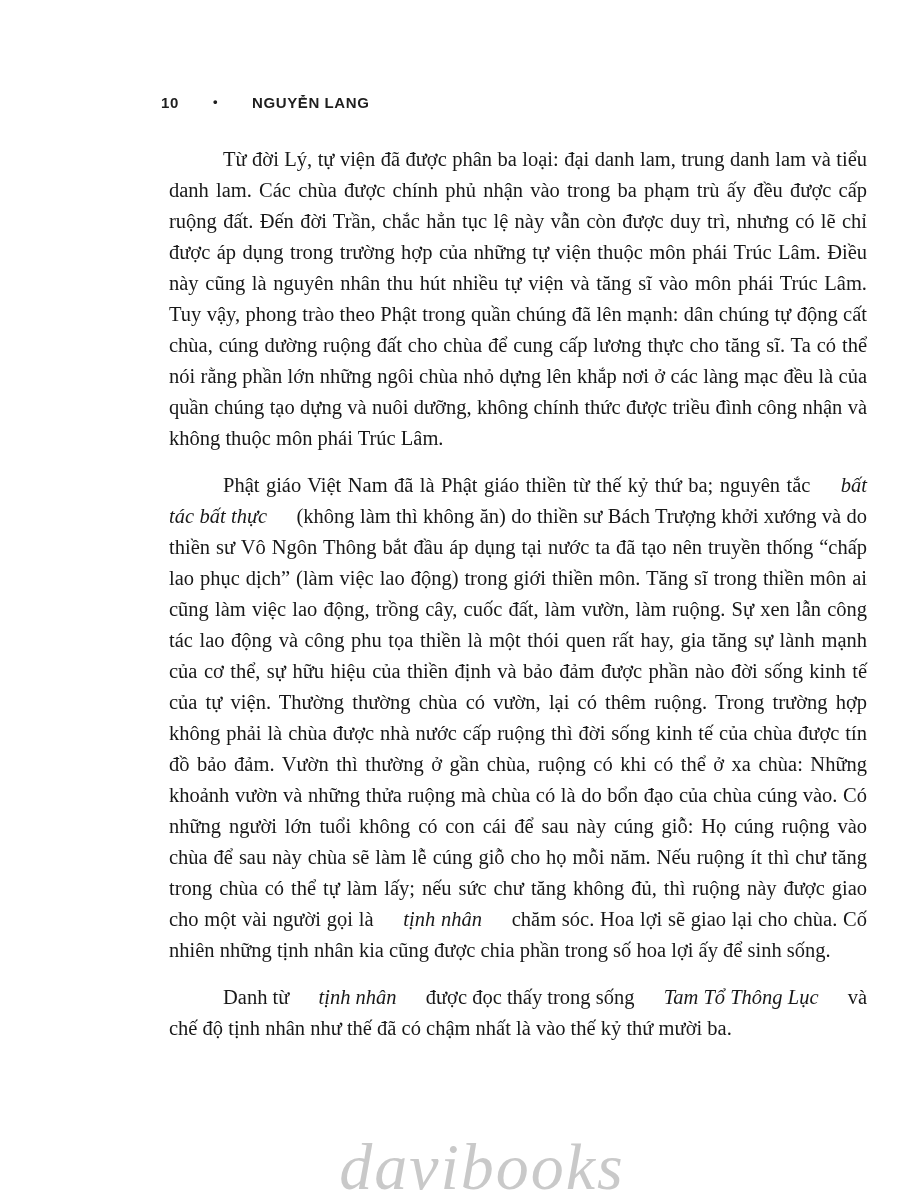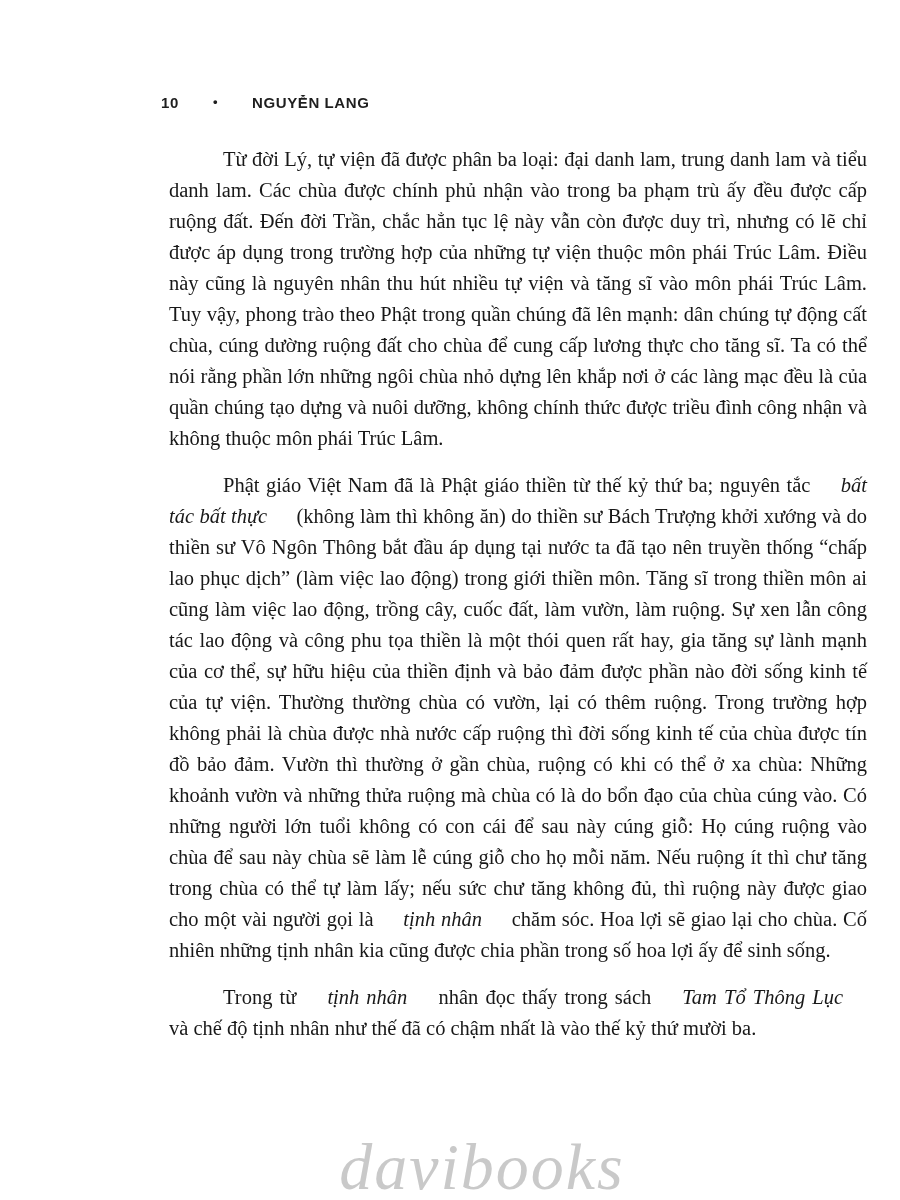--- a/index.html
+++ b/index.html
@@ -91,21 +91,21 @@
 
   <div class="running-header">
     <span>10</span>
     <span class="sep">•</span>
     <span>NGUYỄN LANG</span>
   </div>
 
   <div class="page-body">
       <p class="para"><span>Từ đời Lý, tự viện đã được phân ba loại: đại danh lam, trung danh lam và tiểu danh lam. Các chùa được chính phủ nhận vào trong ba phạm trù ấy đều được cấp ruộng đất. Đến đời Trần, chắc hẳn tục lệ này vẫn còn được duy trì, nhưng có lẽ chỉ được áp dụng trong trường hợp của những tự viện thuộc môn phái Trúc Lâm. Điều này cũng là nguyên nhân thu hút nhiều tự viện và tăng sĩ vào môn phái Trúc Lâm. Tuy vậy, phong trào theo Phật trong quần chúng đã lên mạnh: dân chúng tự động cất chùa, cúng dường ruộng đất cho chùa để cung cấp lương thực cho tăng sĩ. Ta có thể nói rằng phần lớn những ngôi chùa nhỏ dựng lên khắp nơi ở các làng mạc đều là của quần chúng tạo dựng và nuôi dưỡng, không chính thức được triều đình công nhận và không thuộc môn phái Trúc Lâm.</span></p>
       <p class="para"><span>Phật giáo Việt Nam đã là Phật giáo thiền từ thế kỷ thứ ba; nguyên tắc </span><span class="italic">bất tác bất thực</span><span> (không làm thì không ăn) do thiền sư Bách Trượng khởi xướng và do thiền sư Vô Ngôn Thông bắt đầu áp dụng tại nước ta đã tạo nên truyền thống “chấp lao phục dịch” (làm việc lao động) trong giới thiền môn. Tăng sĩ trong thiền môn ai cũng làm việc lao động, trồng cây, cuốc đất, làm vườn, làm ruộng. Sự xen lẫn công tác lao động và công phu tọa thiền là một thói quen rất hay, gia tăng sự lành mạnh của cơ thể, sự hữu hiệu của thiền định và bảo đảm được phần nào đời sống kinh tế của tự viện. Thường thường chùa có vườn, lại có thêm ruộng. Trong trường hợp không phải là chùa được nhà nước cấp ruộng thì đời sống kinh tế của chùa được tín đồ bảo đảm. Vườn thì thường ở gần chùa, ruộng có khi có thể ở xa chùa: Những khoảnh vườn và những thửa ruộng mà chùa có là do bổn đạo của chùa cúng vào. Có những người lớn tuổi không có con cái để sau này cúng giỗ: Họ cúng ruộng vào chùa để sau này chùa sẽ làm lễ cúng giỗ cho họ mỗi năm. Nếu ruộng ít thì chư tăng trong chùa có thể tự làm lấy; nếu sức chư tăng không đủ, thì ruộng này được giao cho một vài người gọi là </span><span class="italic">tịnh nhân</span><span> chăm sóc. Hoa lợi sẽ giao lại cho chùa. Cố nhiên những tịnh nhân kia cũng được chia phần trong số hoa lợi ấy để sinh sống.</span></p>
-      <p class="para"><span>Trong từ </span><span class="italic">tịnh nhân</span><span> nhân đọc thấy trong sách </span><span class="italic">Tam Tổ Thông Lục</span><span> và chế độ tịnh nhân như thế đã có chậm nhất là vào thế kỷ thứ mười ba.</span></p>
+      <p class="para"><span>Danh từ </span><span class="italic">tịnh nhân</span><span> được đọc thấy trong sống </span><span class="italic">Tam Tổ Thông Lục</span><span> và chế độ tịnh nhân như thế đã có chậm nhất là vào thế kỷ thứ mười ba.</span></p>
     </div>
 
   <div class="watermark">
     <div class="watermark-main" style="color: rgb(169, 169, 169);">davibooks</div>
     <div class="watermark-sub" style="color: rgb(47, 163, 180);">Khát vọng tri thức</div>
   </div>
 
 </div>
 
 </body></html>

